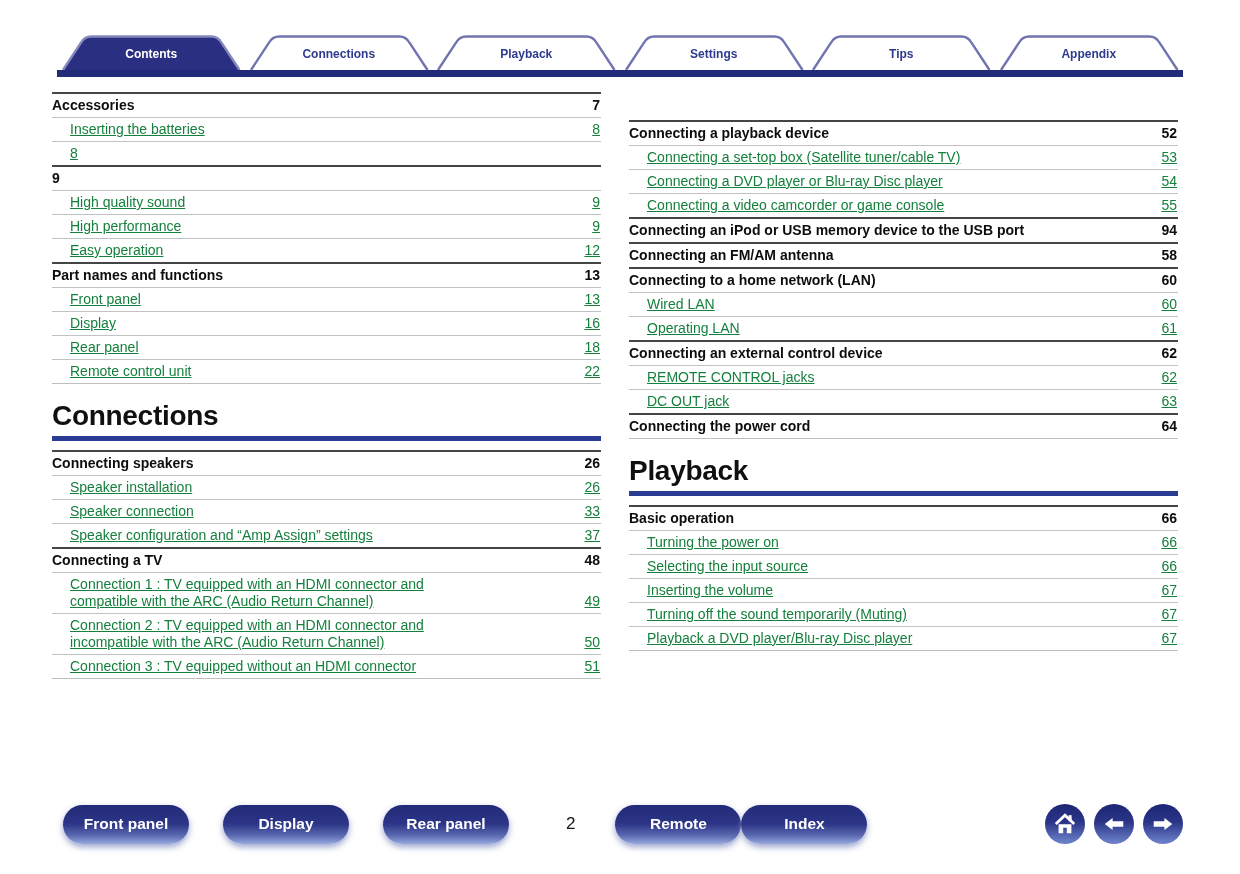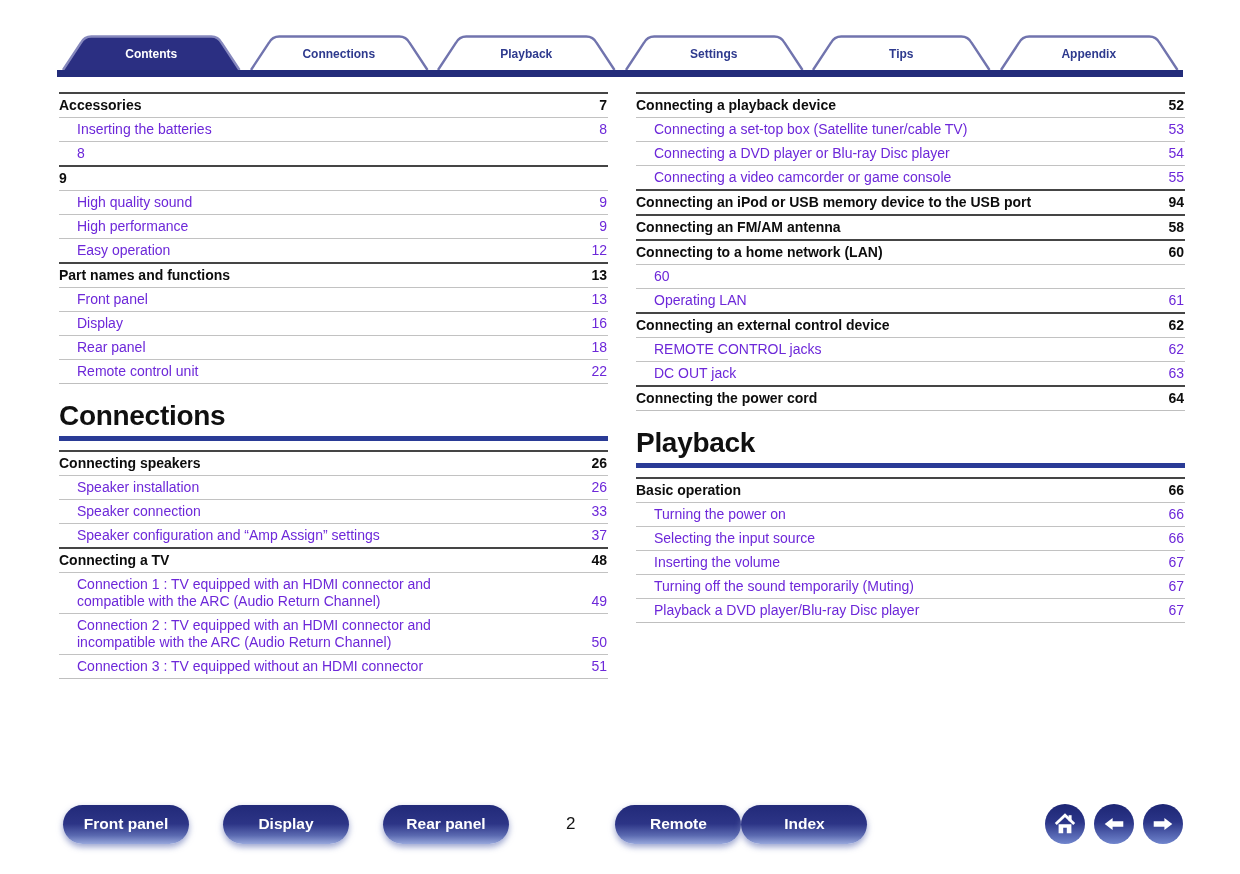--- a/index.html
+++ b/index.html
@@ -15,26 +15,26 @@
   .tab .ts{stroke:#7174ae;stroke-width:2.4;fill:none;}
   .tab.active .tf{fill:#2b2f82;}
   .tab.active .ts{stroke:#8688bd;}
   .tab .label{
     position:absolute;inset:0;display:flex;align-items:center;justify-content:center;
     font-size:12px;font-weight:bold;color:#2e3a8e;padding-top:3px;
   }
   .tab.active .label{color:#ffffff;}
   .tabs-bar{position:absolute;left:57px;top:70px;width:1126px;height:7px;background:#232c7a;}
   
-  .columns{position:absolute;left:59px;top:92px;width:1126px;display:flex;gap:28px;align-items:flex-start;}
+  .columns{position:absolute;left:52px;top:92px;width:1126px;display:flex;gap:28px;align-items:center;}
   .col{flex:1;min-width:0;}
   .toc{border-bottom:1px solid #bfbfbf;}
   .toc-row{display:flex;align-items:flex-end;padding:3px 1px 3px 0;font-size:14px;line-height:17px;}
   .toc-row.l1{border-top:2px solid #454545;font-weight:bold;color:#0d0d0d;}
-  .toc-row.l2{border-top:1px solid #c2c2c2;padding-left:18px;color:#6d28d9;}
+  .toc-row.l2{border-top:1px solid #c2c2c2;padding-left:18px;color:#15803d;text-decoration:underline;}
   .toc-row .t{flex:1;padding-right:16px;white-space:pre-line;}
   .toc-row .p{white-space:nowrap;}
   .chapter{margin-top:17px;}
   .chapter h2{margin:0 0 5px 0;font-size:28px;line-height:30px;font-weight:bold;color:#101010;letter-spacing:-0.3px;}
   .chapter .bar{height:5px;background:#2a3b96;margin-bottom:9px;}
   
   .footer{position:absolute;left:57px;top:801px;width:1126px;height:46px;display:flex;align-items:center;}
   .nav-btn{
     width:126px;height:39px;border-radius:20px;flex:0 0 auto;cursor:pointer;
     background:linear-gradient(180deg,#222a79 0%,#2c3486 48%,#5a69b0 78%,#98a8dc 100%);
@@ -215,20 +215,21 @@
         </div>
         <div class="toc-row l1">
           <span class="t">Connecting an FM/AM antenna</span>
           <span class="p">58</span>
         </div>
         <div class="toc-row l1">
           <span class="t">Connecting to a home network (LAN)</span>
           <span class="p">60</span>
         </div>
         <div class="toc-row l2">
+          <span class="t">Wired LAN</span>
           <span class="p">60</span>
         </div>
         <div class="toc-row l2">
           <span class="t">Operating LAN</span>
           <span class="p">61</span>
         </div>
         <div class="toc-row l1">
           <span class="t">Connecting an external control device</span>
           <span class="p">62</span>
         </div>

